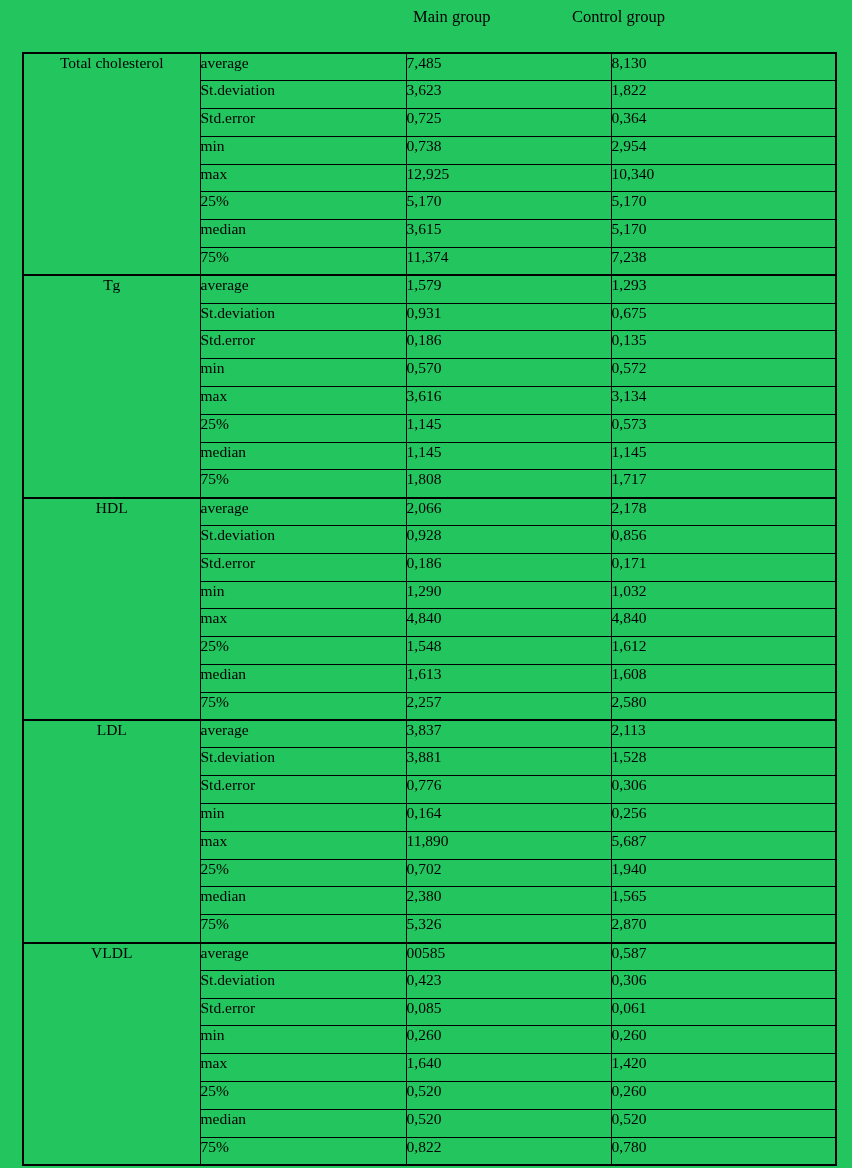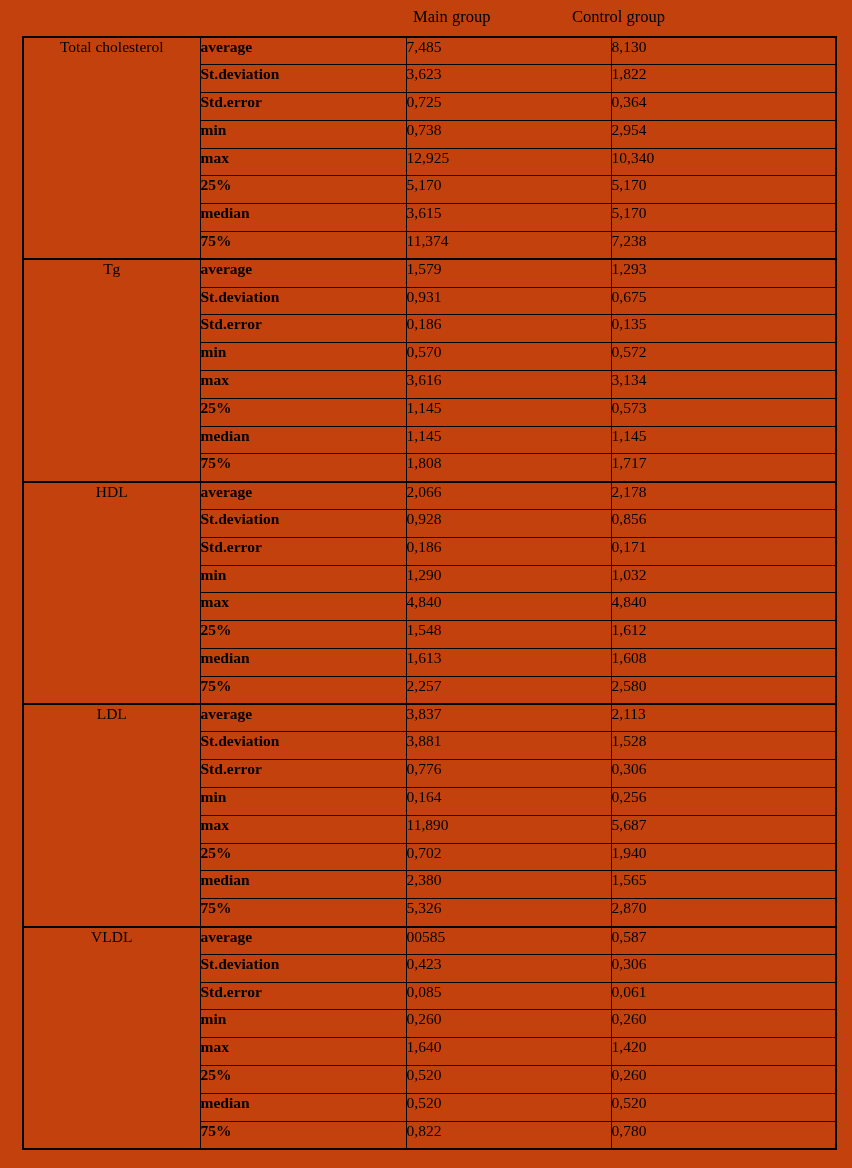--- a/index.html
+++ b/index.html
@@ -1,20 +1,20 @@
 <!DOCTYPE html>
 <html><head>
 <meta charset="utf-8">
 <style>
   html, body { margin: 0; padding: 0; background: #ffffff; }
   .page {
     position: relative;
     width: 852px;
     height: 1168px;
-    background: #c2410c;
+    background: #22c55e;
     font-family: "Liberation Serif", serif;
     color: #000000;
     overflow: hidden;
   }
   .col-header {
     position: absolute;
     top: 7px;
     left: 0;
     width: 852px;
     height: 28px;
@@ -26,21 +26,21 @@
     top: 0;
   }
   .col-header .hdr-control {
     position: absolute;
     left: 572px;
     top: 0;
   }
   table.stats {
     position: absolute;
     left: 22px;
-    top: 36px;
+    top: 52px;
     width: 813px;
     border-collapse: collapse;
     table-layout: fixed;
     border: 2.5px solid #000000;
   }
   table.stats tr { height: 27.8px; }
   table.stats td {
     border: 1px solid #000000;
     font-size: 15.5px;
     line-height: 1.1;
@@ -49,21 +49,20 @@
     padding: 0;
   }
   td.cat {
     text-align: center;
     vertical-align: top;
     padding-top: 2px;
   }
   td.stat {
     vertical-align: top;
     padding: 2px 0 0 8px;
-    font-weight: bold;
   }
   td.val {
     vertical-align: top;
     padding: 8px 0 0 12px;
   }
   tr.group-start td { border-top: 2.5px solid #000000; }
 </style>
 </head>
 <body>
 

